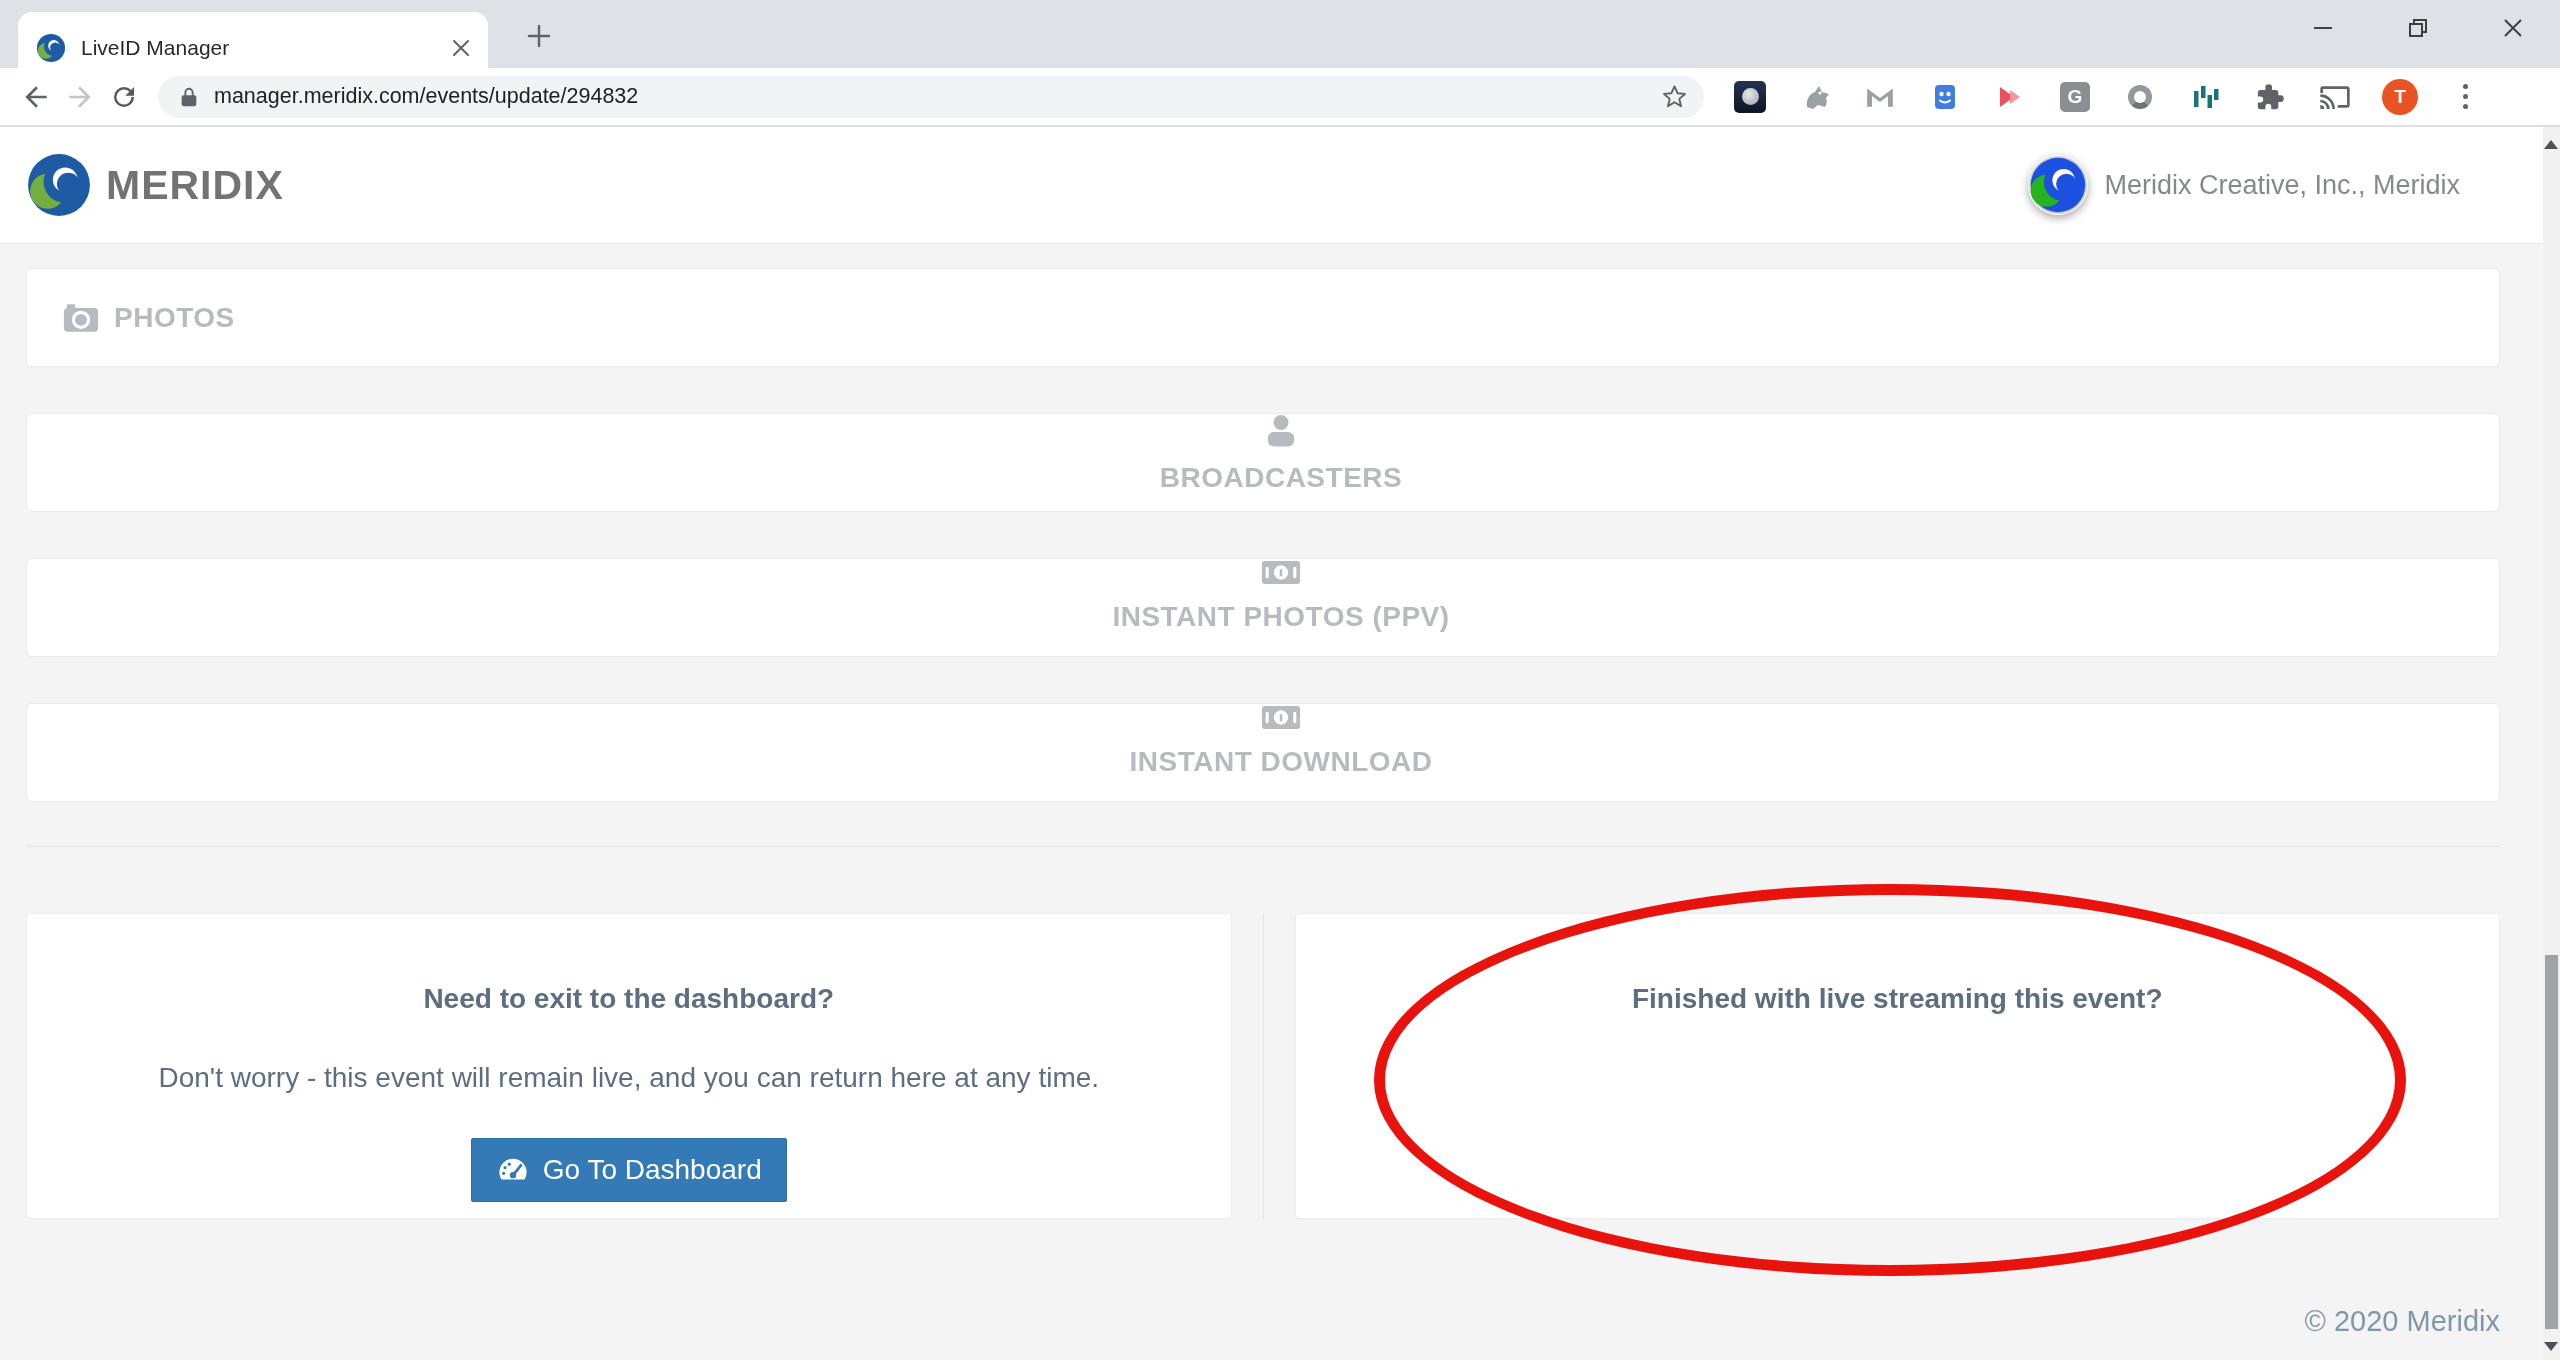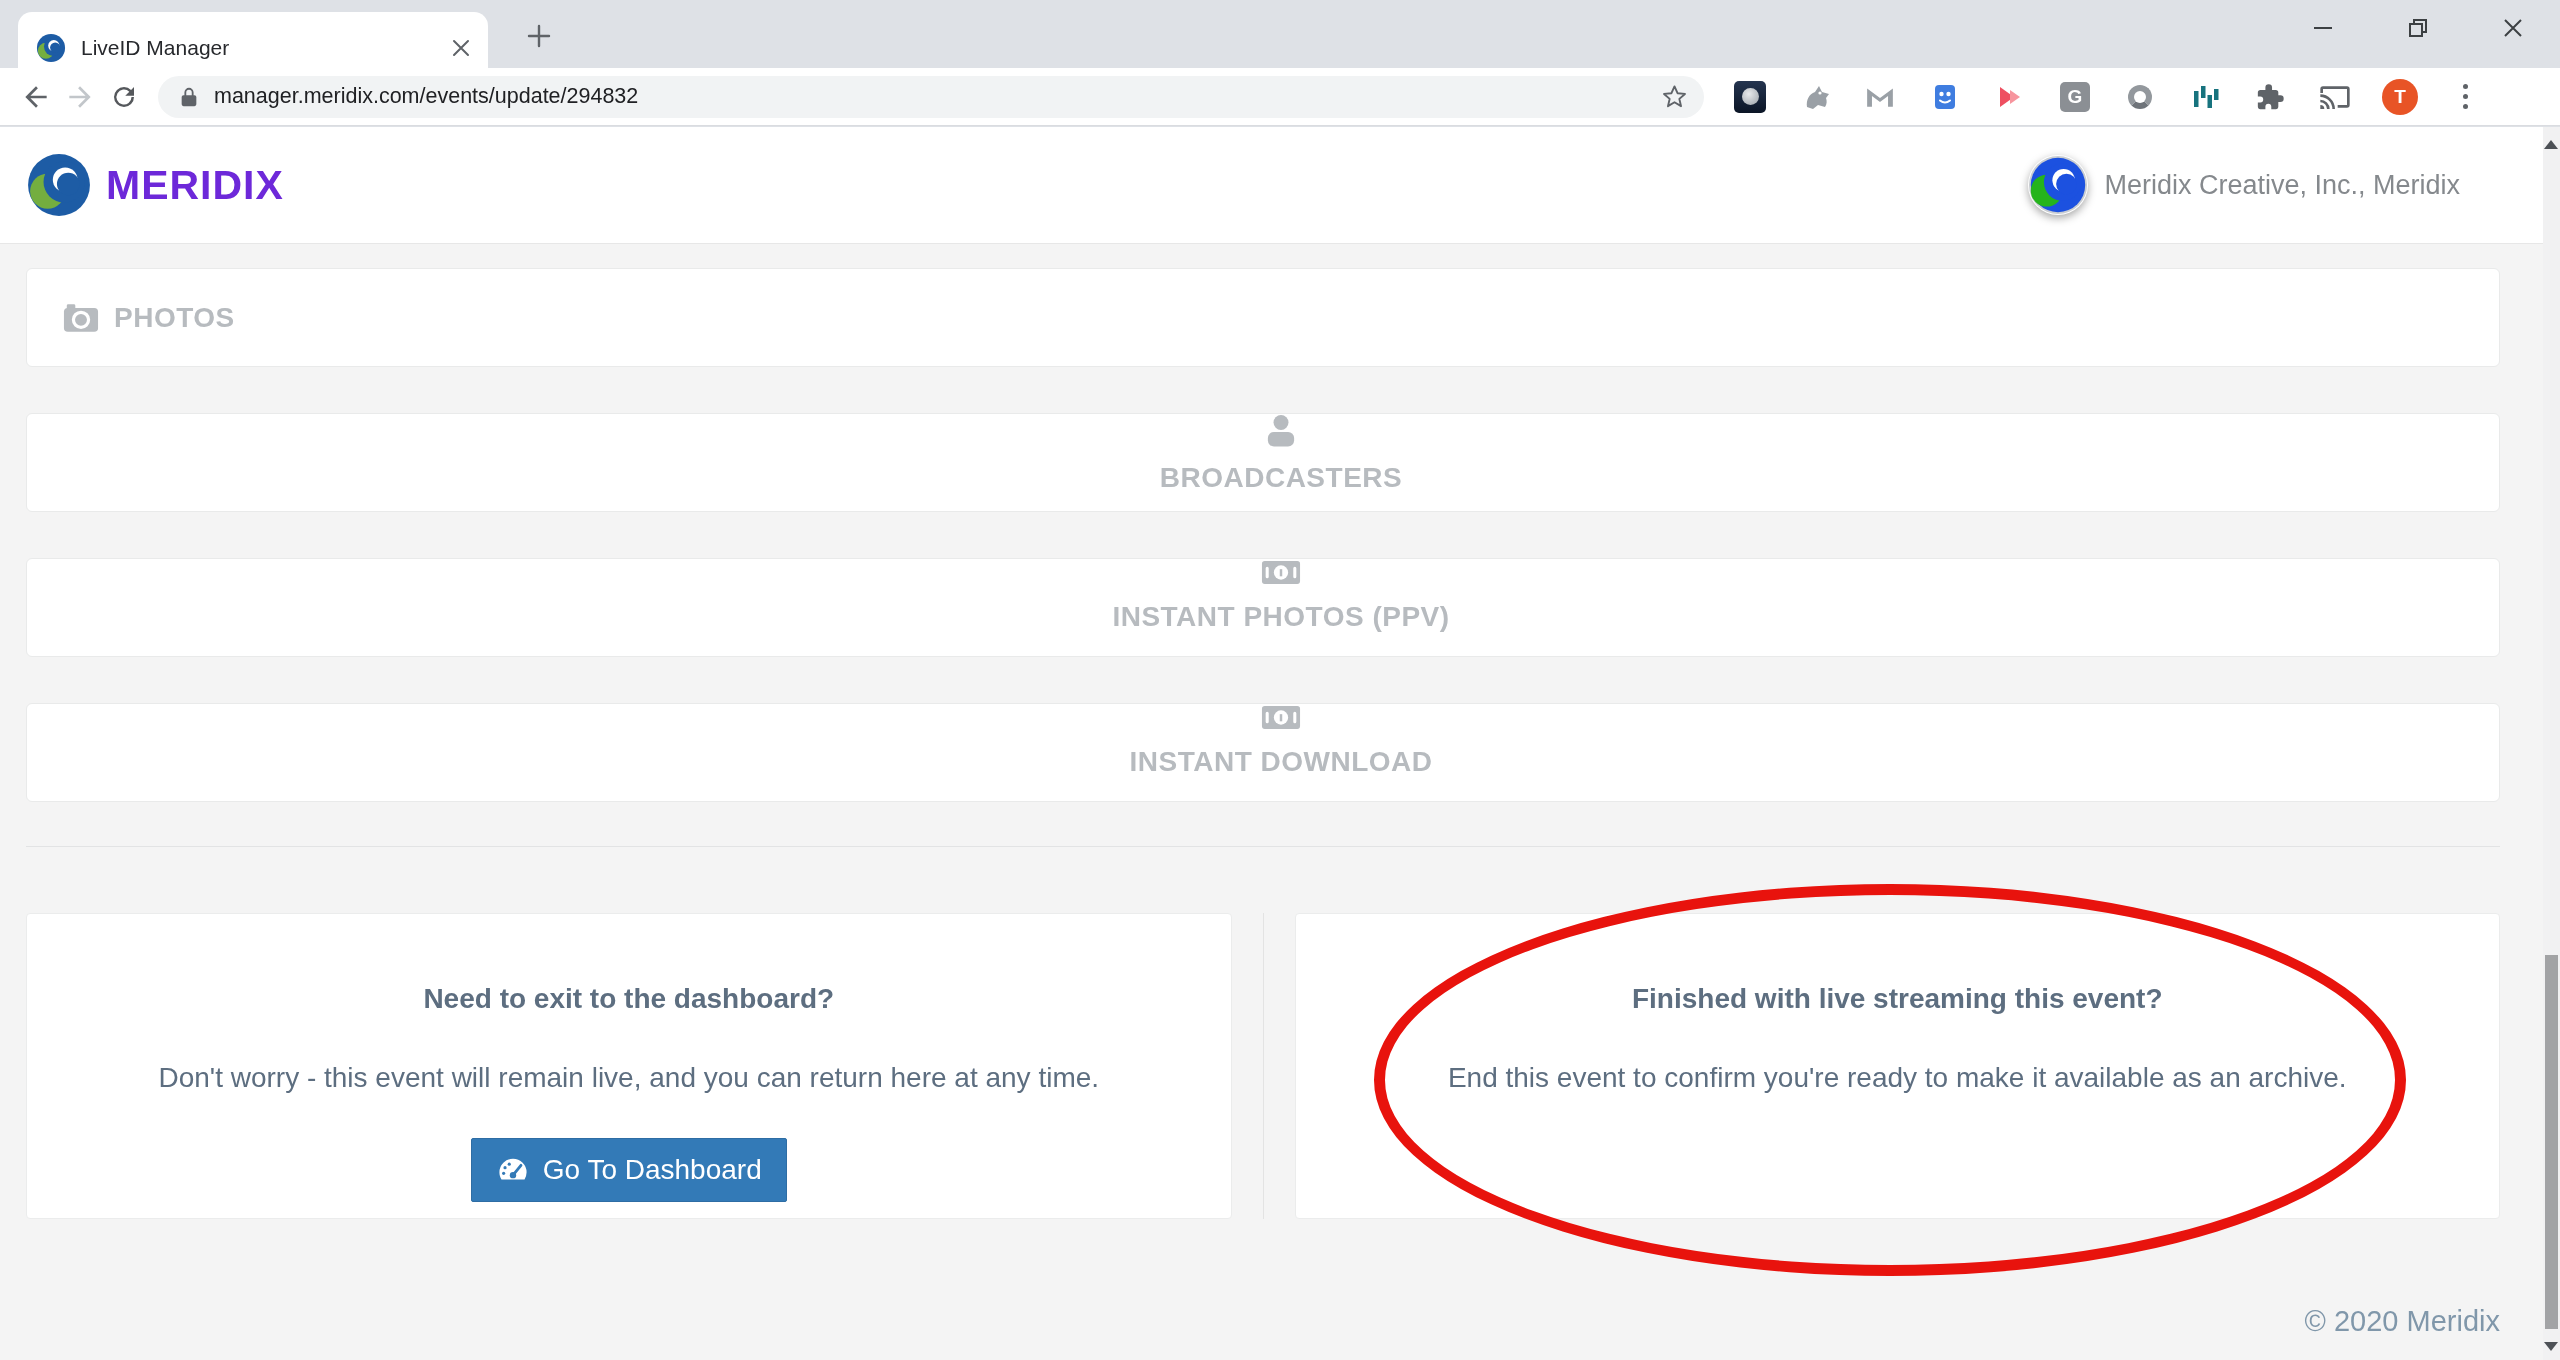--- a/index.html
+++ b/index.html
@@ -38,21 +38,21 @@
   .profile-badge { width:36px; height:36px; border-radius:50%; background:#e85426; color:#fff;
                    font-size:19px; font-weight:bold; display:flex; align-items:center; justify-content:center; }
   .kebab { display:flex; flex-direction:column; gap:5px; }
   .kebab i { width:5px; height:5px; border-radius:50%; background:#5f6368; }
 
   
   .page { position:absolute; top:127px; left:0; right:0; bottom:0; background:#f4f4f4; overflow:hidden; }
   .site-header { height:117px; background:#fff; border-bottom:1px solid #e7e7e7;
                  display:flex; align-items:center; justify-content:space-between; padding:0 100px 0 26px; }
   .brand { display:flex; align-items:center; gap:14px; }
-  .brand-name { font-size:41px; font-weight:bold; color:#6d28d9; letter-spacing:1px; }
+  .brand-name { font-size:41px; font-weight:bold; color:#737373; letter-spacing:1px; }
   .account { display:flex; align-items:center; gap:16px; }
   .account-avatar { width:60px; height:60px; border-radius:50%;
                     box-shadow:0 3px 8px rgba(0,0,0,.35); }
   .account-name { font-size:27px; color:#85898d; }
 
   .page-content { padding:24px 60px 0 26px; }
   .section-card { height:99px; background:#fff; border:1px solid #e9eaea; border-radius:6px;
                   display:flex; align-items:center; gap:15px; padding-left:36px; cursor:pointer; }
   .section-card + .section-card { margin-top:46px;flex-direction:column; }
   .section-label { font-size:28px; font-weight:bold; color:#b7bbbf; letter-spacing:.5px; }
@@ -314,21 +314,20 @@
               <circle cx="8" cy="19.5" r="1.7" fill="#337ab7"></circle>
               <path d="M18 21.5 26.5 11" stroke="#337ab7" stroke-width="3" stroke-linecap="round"></path>
               <circle cx="18" cy="21.5" r="3.4" fill="#337ab7"></circle>
             </svg>
             <span>Go To Dashboard</span>
           </button>
         </div>
 
         <div class="info-card">
           <div class="card-heading">Finished with live streaming this event?</div>
-          <div class="card-body">End this event to confirm you're ready to make it available as an archive.</div>
         </div>
       </div>
 
       <div class="footer">© 2020 Meridix</div>
     </div>
   </div>
 
   <div class="scrollbar">
     <span class="scroll-up"></span>
     <span class="scroll-thumb"></span>

